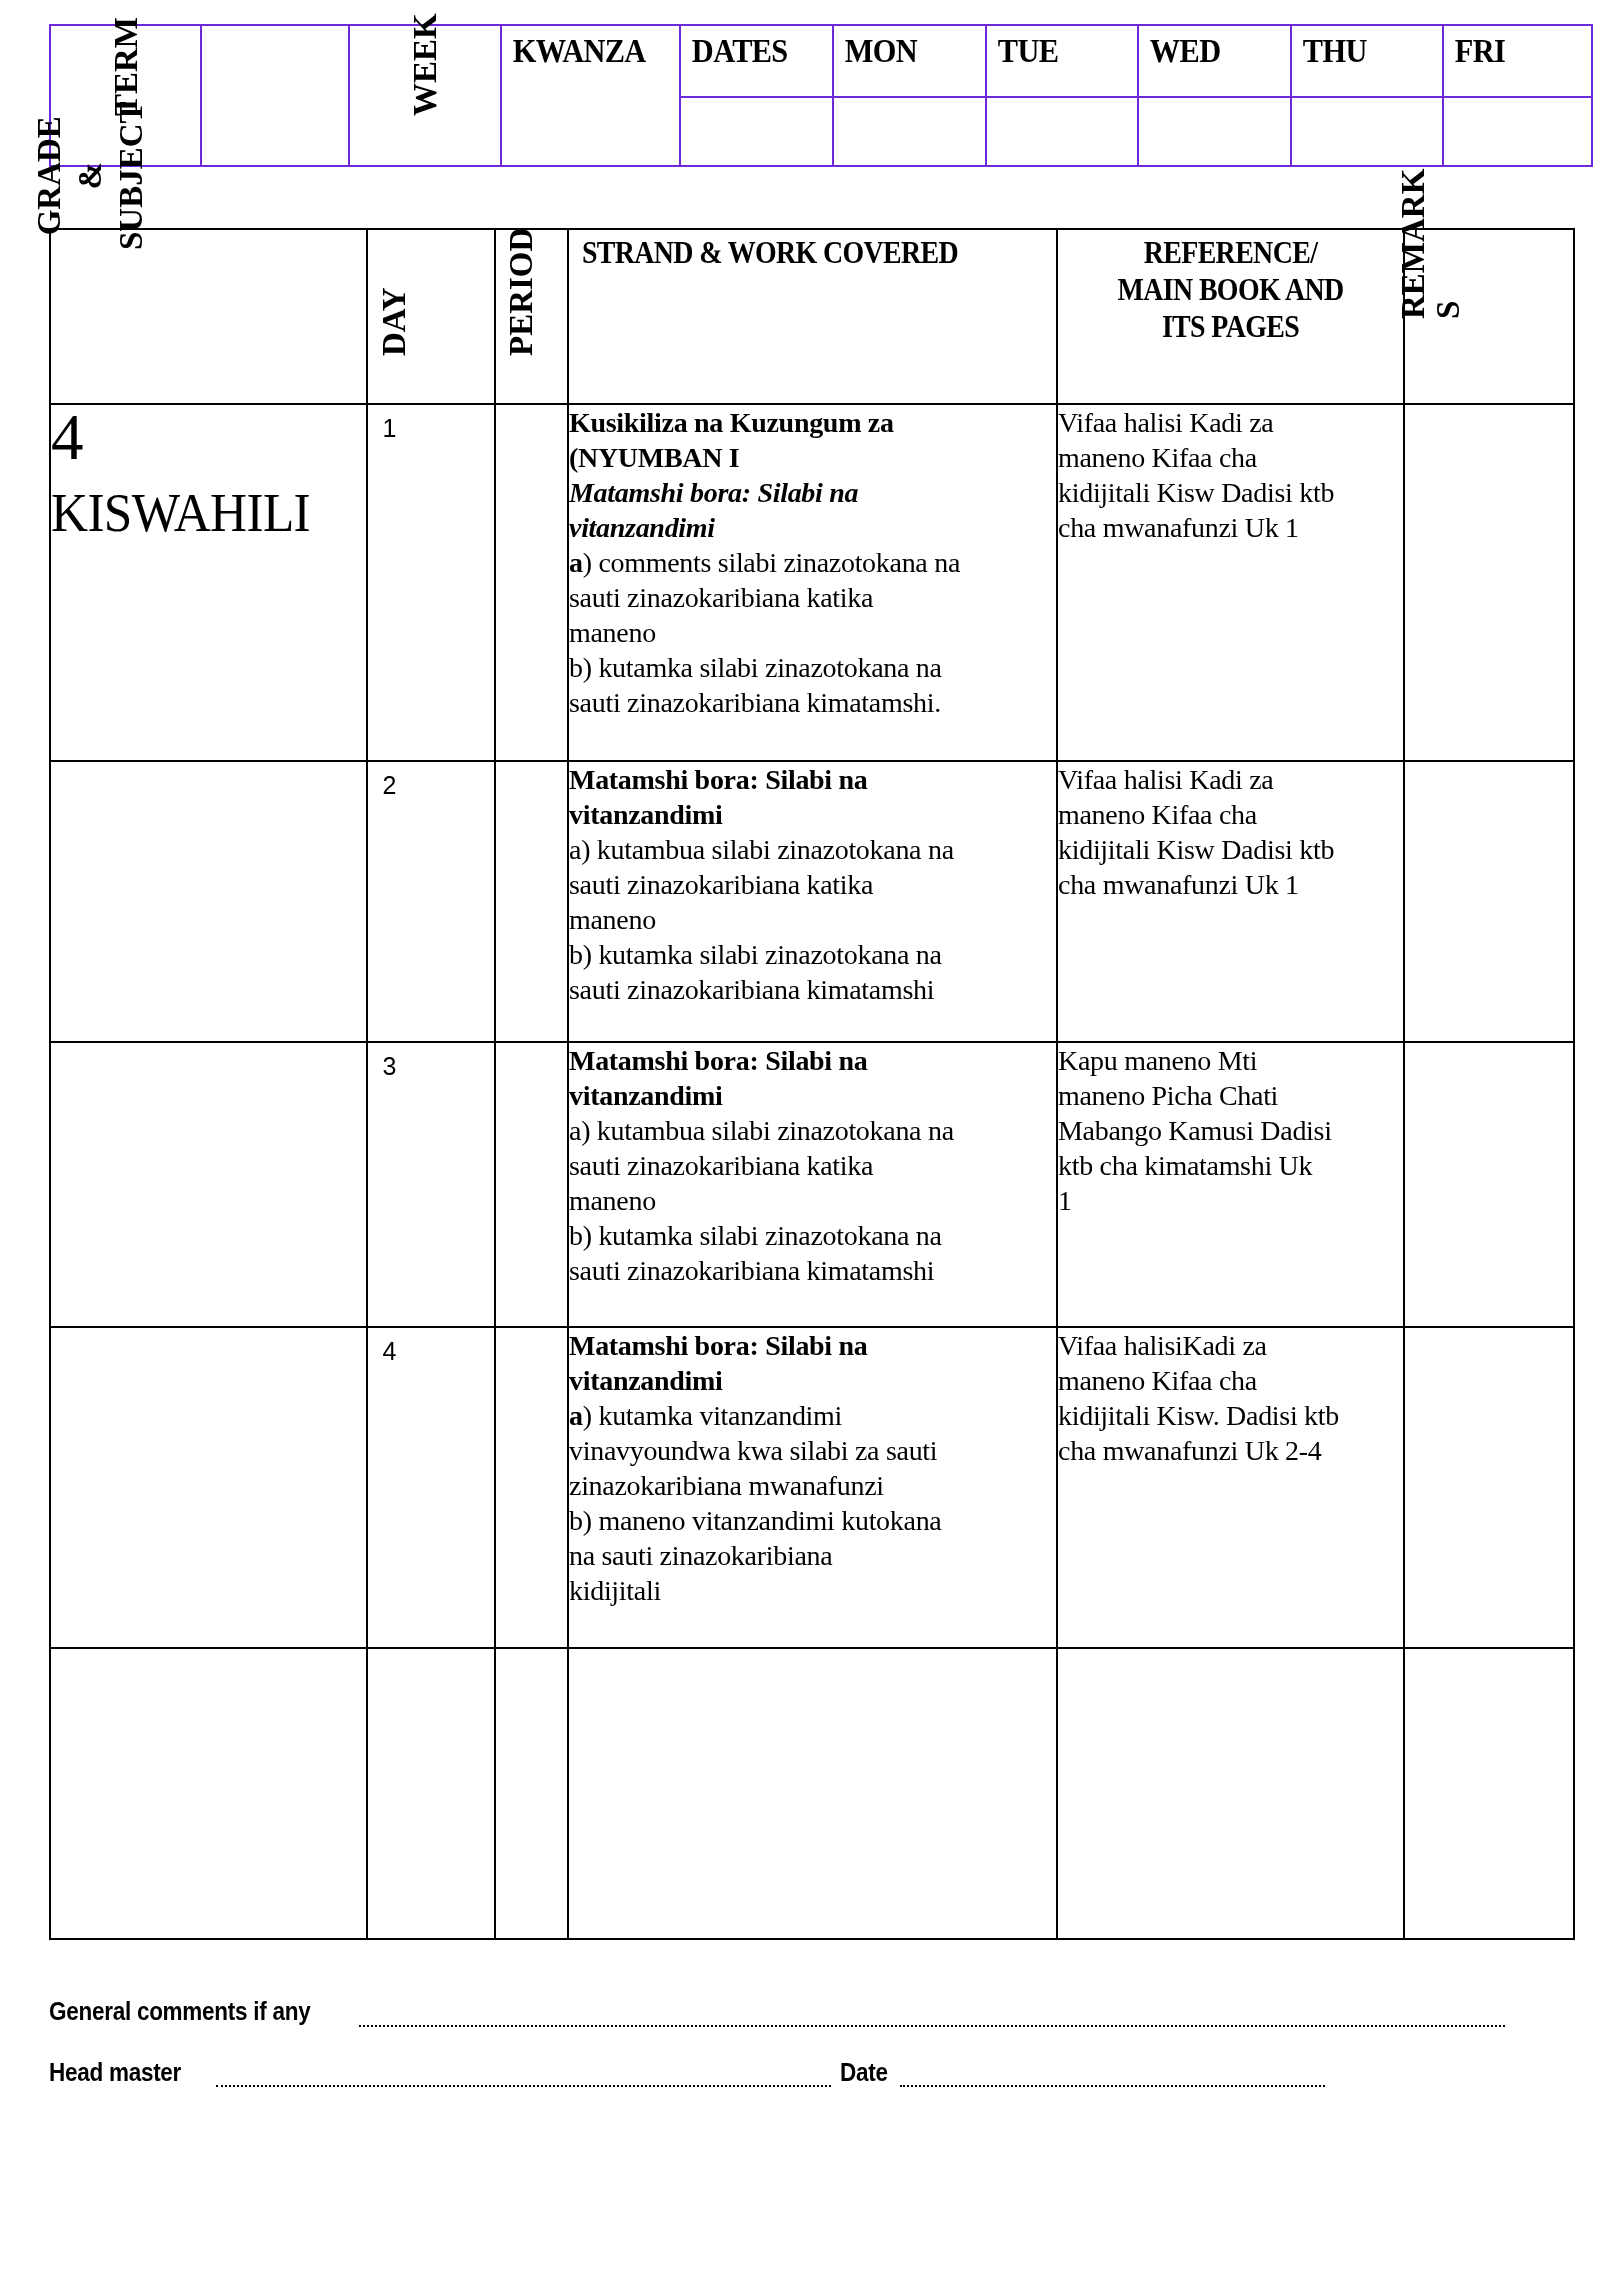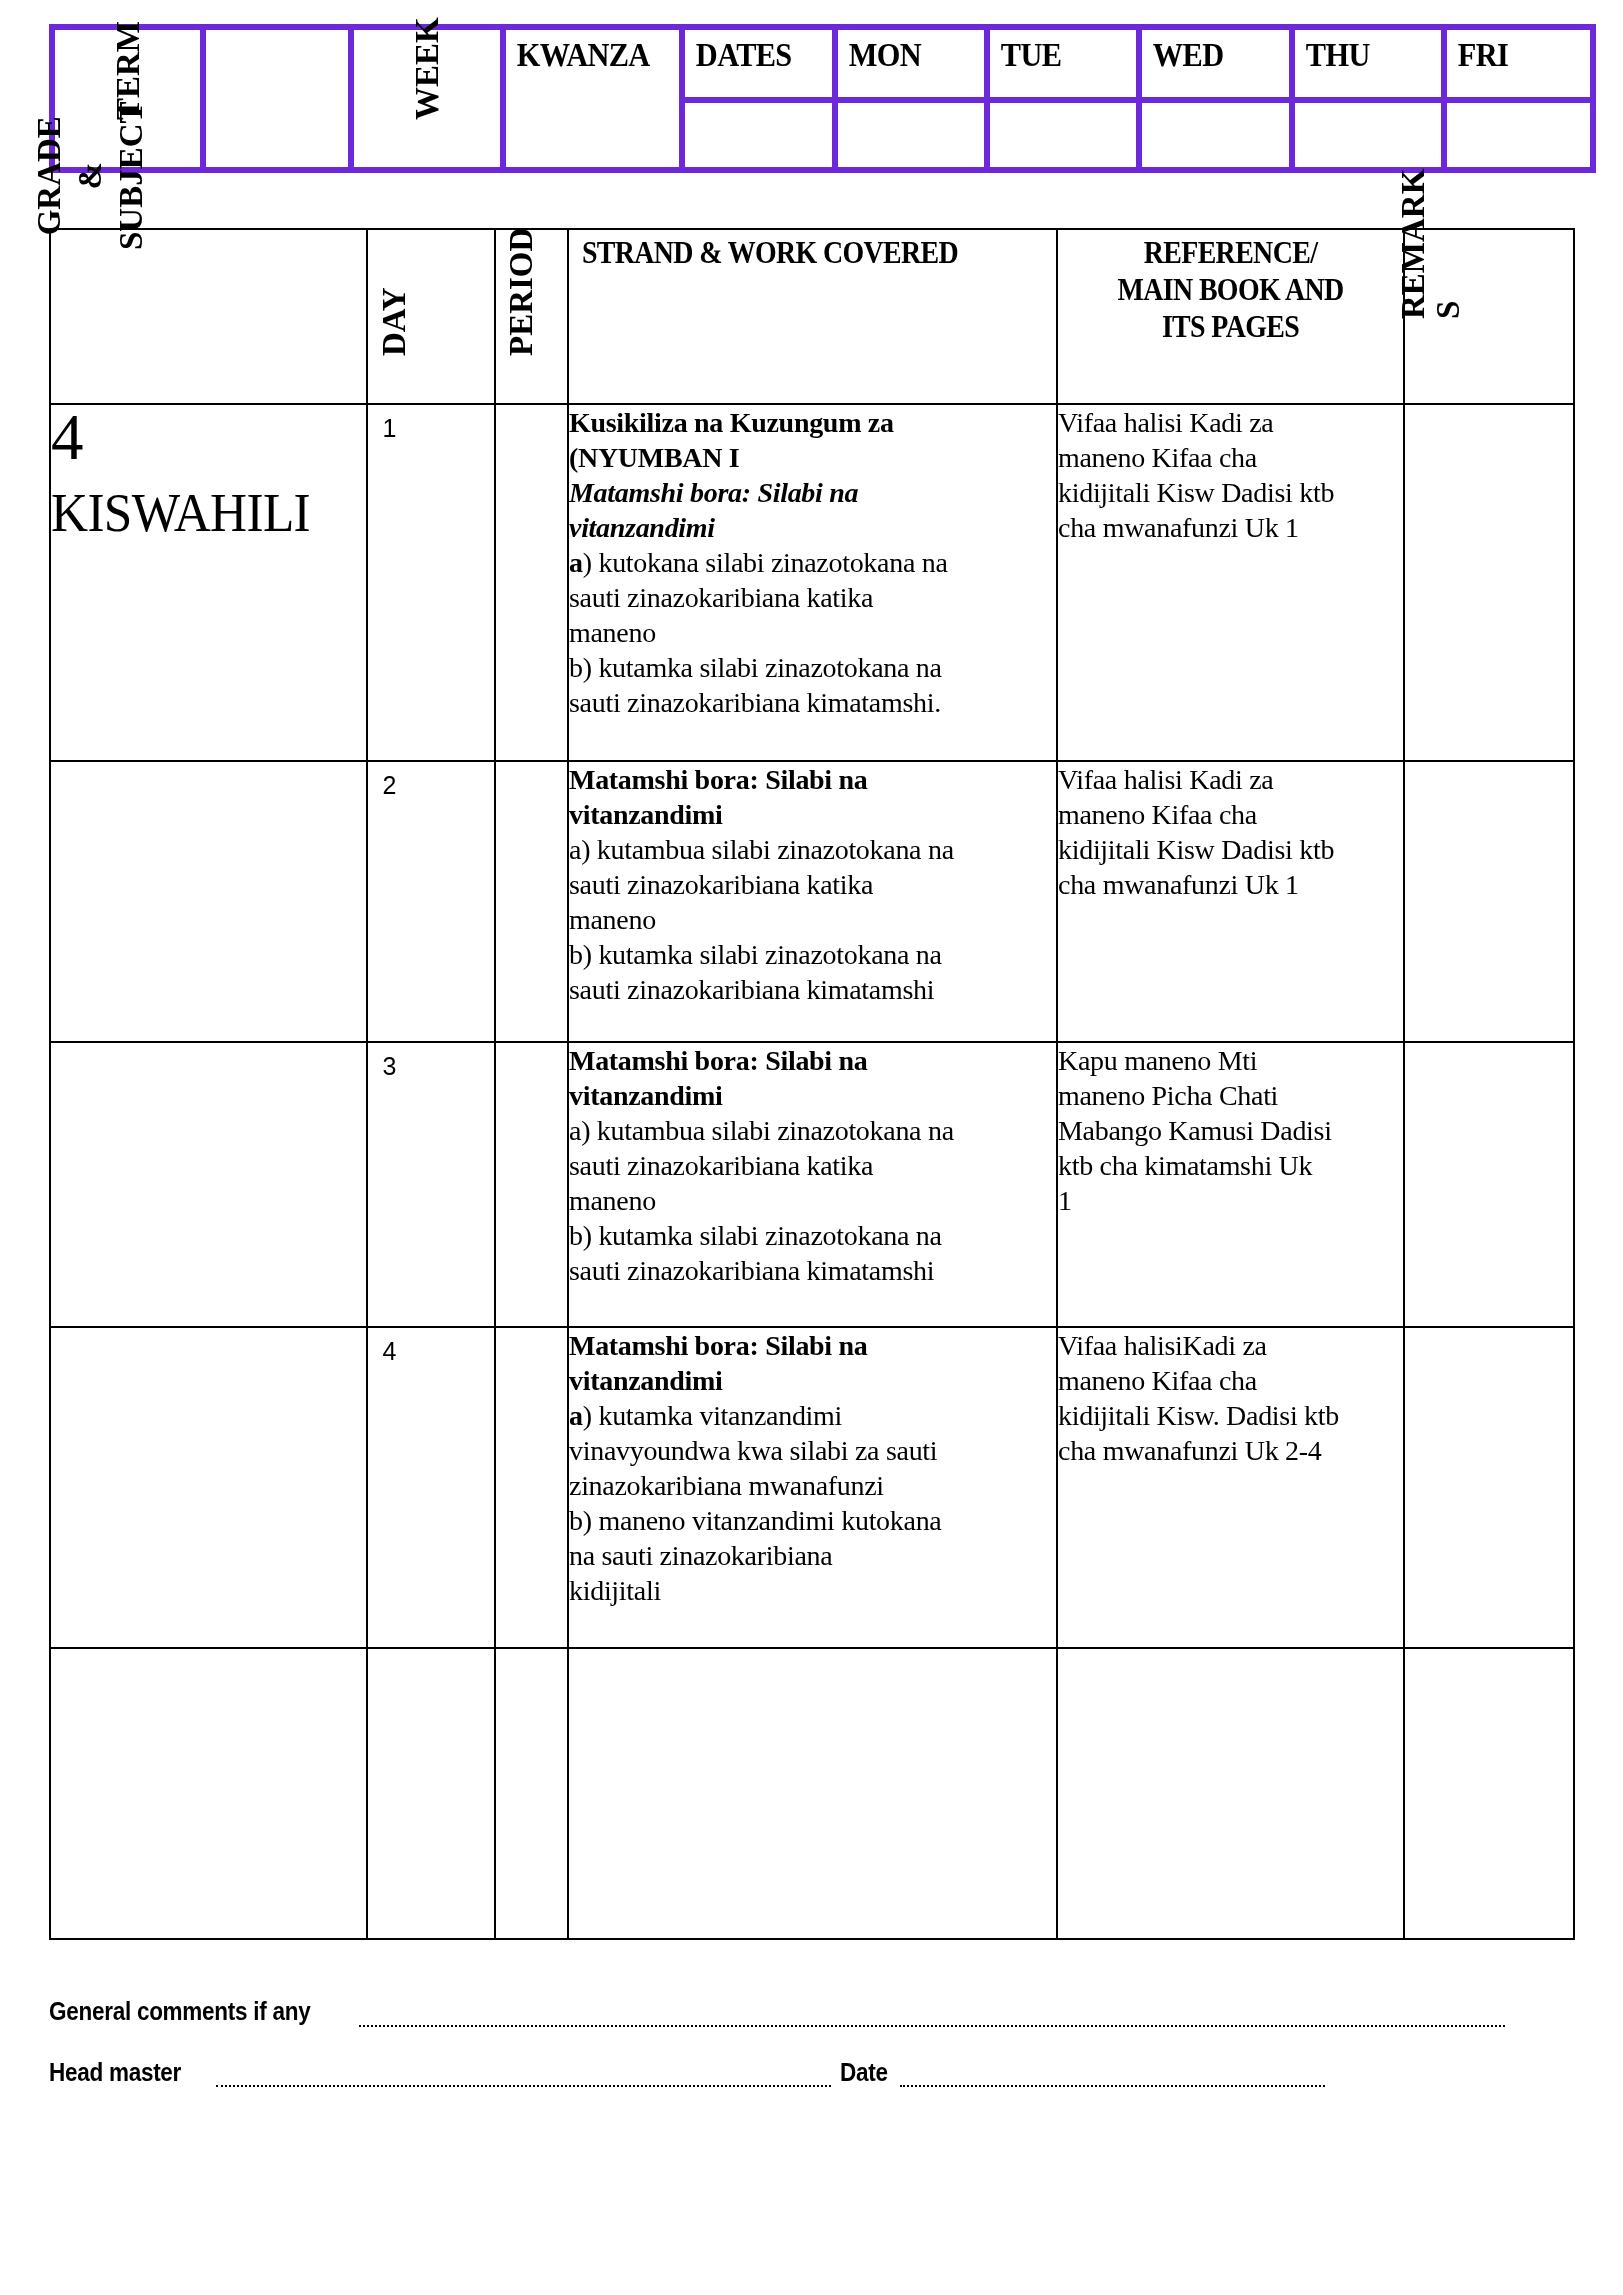--- a/index.html
+++ b/index.html
@@ -4,21 +4,21 @@
 <style>
   html, body { margin: 0; padding: 0; background: #ffffff; }
   body { width: 1623px; height: 2295px; position: relative; overflow: hidden; color: #000; }
 
   
   #top-table {
     position: absolute; left: 49px; top: 24px;
     width: 1544px; height: 141px;
     border-collapse: collapse; table-layout: fixed;
   }
-  #top-table td { border: 6px solid #6d28d9; padding: 0; vertical-align: top; }
+  #top-table td { border: 2px solid #6d28d9; padding: 0; vertical-align: top; }
   #top-table .hdr {
     font-family: "Liberation Serif", serif; font-weight: bold;
     font-size: 33px; letter-spacing: -0.7px; padding: 6.5px 0 0 11.8px;
     transform: scaleX(0.92); transform-origin: left top; white-space: nowrap;
   }
   .vert-wrap { position: relative; height: 100%; }
   .vert {
     position: absolute; left: 50%; bottom: 14.4px;
     transform-origin: 0 0;
     transform: rotate(-90deg) translateY(-50%);
@@ -181,21 +181,21 @@
     </td>
     <td>
           <div class="day-num">1</div>
         </td>
     <td><span></span></td>
     <td class="work-cell">
       <span class="line b">Kusikiliza na Kuzungum za</span>
       <span class="line b">(NYUMBAN I</span>
       <span class="line b i">Matamshi bora: Silabi na</span>
       <span class="line b i">vitanzandimi</span>
-      <span class="line"><span class="b">a</span><span>) kutokana silabi zinazotokana na</span></span>
+      <span class="line"><span class="b">a</span><span>) comments silabi zinazotokana na</span></span>
       <span class="line">sauti zinazokaribiana katika</span>
       <span class="line">maneno</span>
       <span class="line">b) kutamka silabi zinazotokana na</span>
       <span class="line">sauti zinazokaribiana kimatamshi.</span>
     </td>
     <td class="ref-cell">
       <span class="line">Vifaa halisi Kadi za</span>
       <span class="line">maneno Kifaa cha</span>
       <span class="line">kidijitali Kisw Dadisi ktb</span>
       <span class="line">cha mwanafunzi Uk 1</span>

